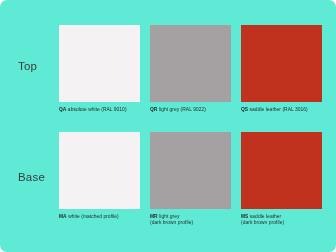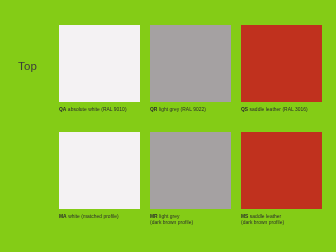--- a/index.html
+++ b/index.html
@@ -10,21 +10,22 @@
     width: 336px;
     height: 252px;
     background: #ffffff;
     font-family: "Liberation Sans", sans-serif;
     overflow: hidden;
     position: relative;
   }
   .sheet {
     position: absolute;
     inset: 0;
-    background: #84cc16;
+    background: #5eead4;
+    border-radius: 7px;
   }
   .row {
     position: absolute;
     left: 0;
     width: 336px;
   }
   .row-top { top: 0; height: 126px; }
   .row-base { top: 126px; height: 126px; }
 
   .row-label {
@@ -86,20 +87,21 @@
       <div class="caption"><span class="code">QR</span> <span>light grey (RAL 9022)</span></div>
     </div>
 
     <div class="swatch-group g3">
       <div class="swatch" style="background:#c0311e;"></div>
       <div class="caption"><span class="code">QS</span> <span>saddle leather (RAL 3016)</span></div>
     </div>
   </div>
 
   <div class="row row-base">
+    <div class="row-label">Base</div>
 
     <div class="swatch-group g1">
       <div class="swatch" style="background:#f4f2f3;"></div>
       <div class="caption"><span class="code">MA</span> <span>white (matched profile)</span></div>
     </div>
 
     <div class="swatch-group g2">
       <div class="swatch" style="background:#a5a1a2;"></div>
       <div class="caption"><span class="code">MR</span> <span>light grey
 (dark brown profile)</span></div>

